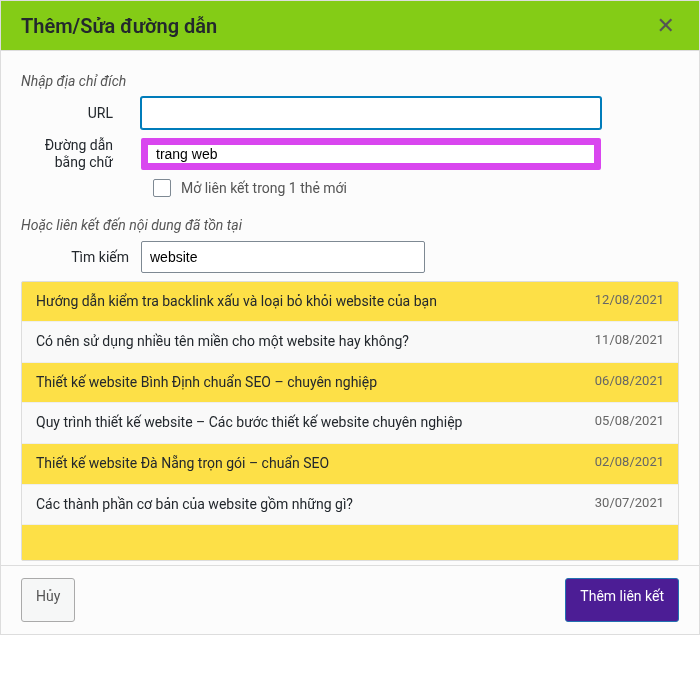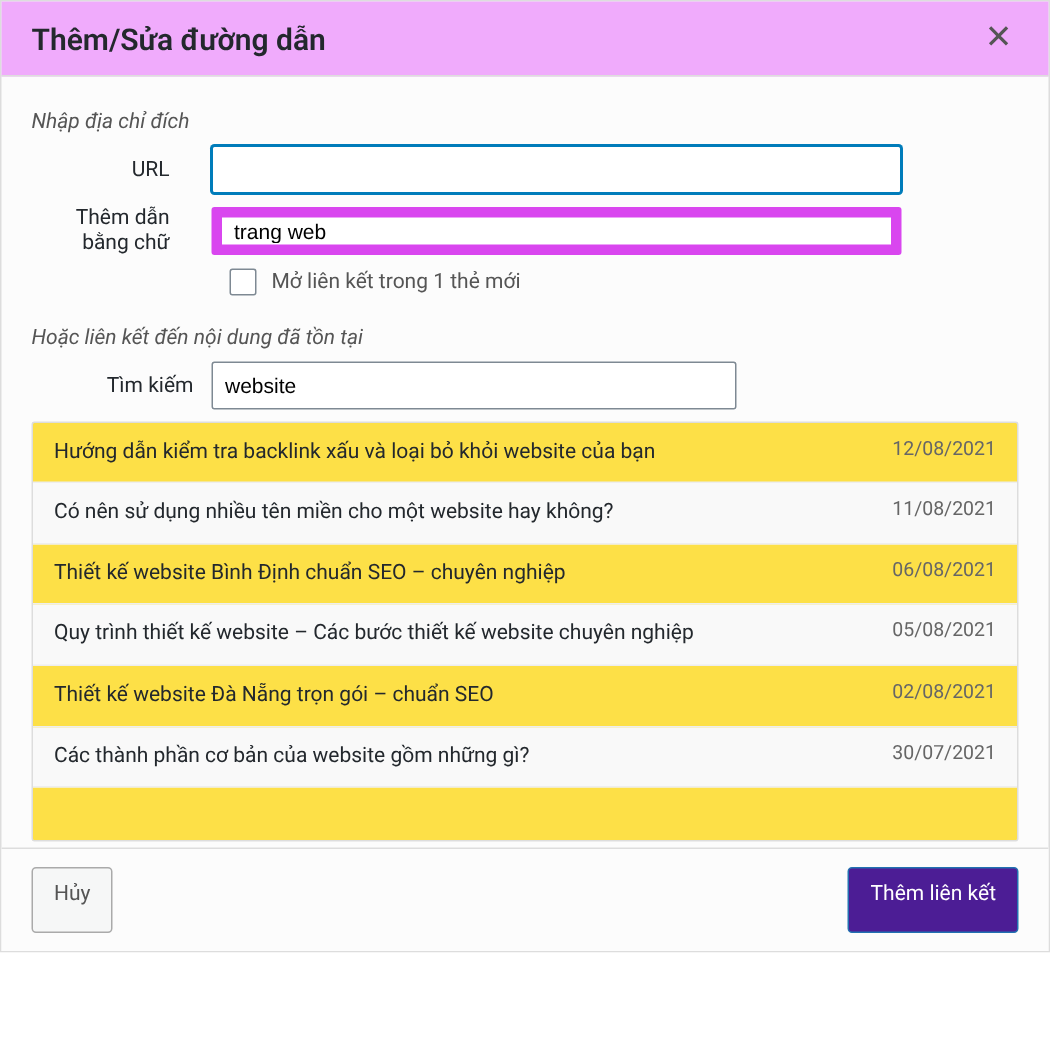--- a/index.html
+++ b/index.html
@@ -15,21 +15,21 @@
     background: #fcfcfc;
     border: 1px solid #ddd;
   }
   .dialog-title {
     display: flex;
     justify-content: space-between;
     align-items: center;
     padding: 0 20px 0 20px;
     height: 50px;
     border-bottom: 1px solid #ddd;
-    background: #f0abfc;
+    background: #84cc16;
   }
   .dialog-title h1 {
     font-size: 20px;
     font-weight: 600;
     margin: 0;
   }
   .close-x {
     font-size: 22px;
     font-weight: 400;
     color: #555;
@@ -100,21 +100,21 @@
     align-items: center;
     margin-bottom: 8px;
   }
   .search-row label {
     width: 120px;
     text-align: right;
     padding-right: 12px;
     font-size: 14px;
   }
   .search-row input {
-    width: 350px;
+    width: 284px;
     height: 32px;
     padding: 4px 8px;
     border: 1px solid #7e8993;
     border-radius: 2px;
     font-size: 14px;
     background: #fff;
   }
   .results-wrap {
     position: relative;
     border: 1px solid #ddd;
@@ -192,21 +192,21 @@
   <div class="dialog-body">
 
     <div class="section-label">Nhập địa chỉ đích</div>
 
     <div class="form-row">
       <label>URL</label>
       <input type="text" class="focused" value="" style="">
     </div>
 
     <div class="form-row">
-      <label class="two-line">Thêm dẫn bằng chữ</label>
+      <label class="two-line">Đường dẫn bằng chữ</label>
       <input type="text" value="trang web" style="">
     </div>
 
     <div class="checkbox-row">
       <input type="checkbox" style="">
       <span>Mở liên kết trong 1 thẻ mới</span>
     </div>
 
     <div class="section-label">Hoặc liên kết đến nội dung đã tồn tại</div>
 

